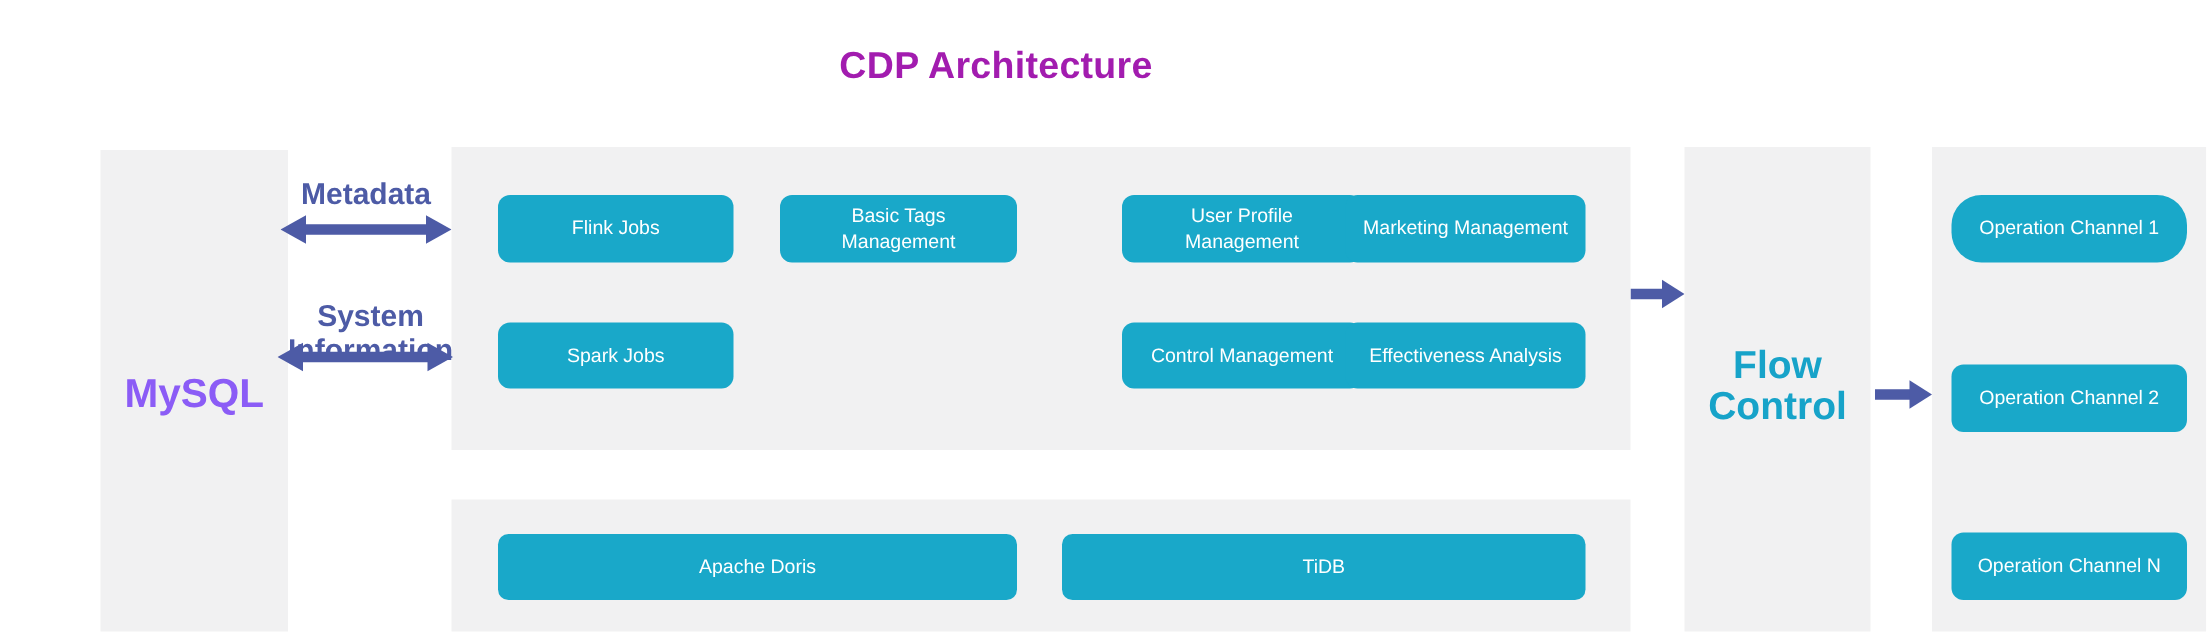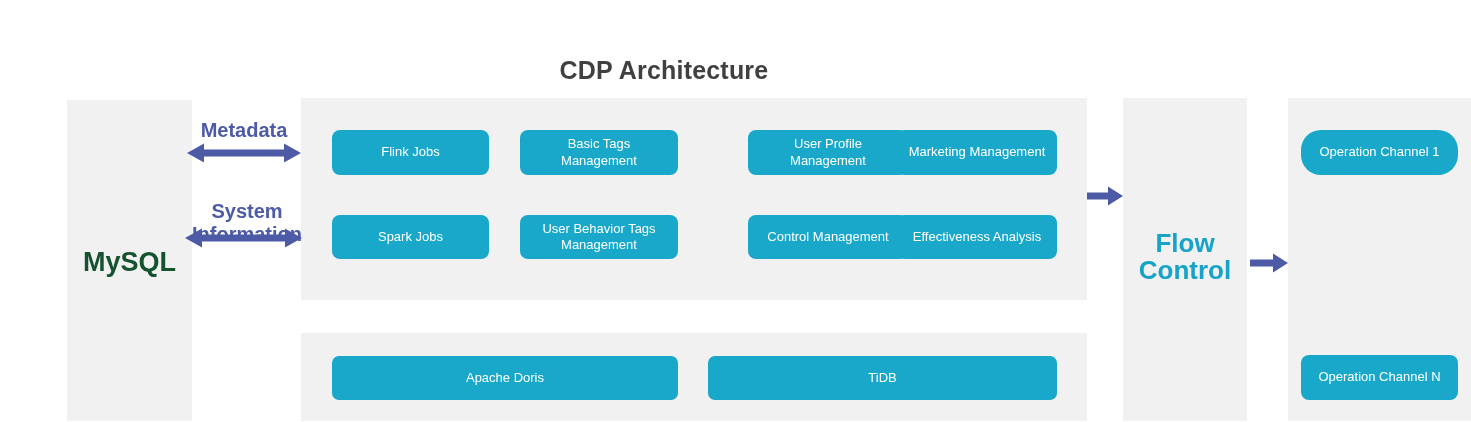--- a/index.html
+++ b/index.html
@@ -1,25 +1,25 @@
 <!DOCTYPE html>
 <html><head>
 <meta charset="utf-8">
 <style>
   html,body { margin:0; padding:0; background:#ffffff; font-family:"Liberation Sans", sans-serif; }
   .canvas { position:relative; width:1471px; height:422px; background:#ffffff; overflow:hidden; }
 
   .panel { position:absolute; background:#f1f1f2; }
 
   .title { position:absolute; left:404px; top:30px; width:520px; text-align:center;
-           font-size:25px; font-weight:700; color:#404040; letter-spacing:0.2px;margin-top:26px; }
+           font-size:25px; font-weight:700; color:#a21caf; letter-spacing:0.2px; }
 
   .link-label { position:absolute; font-size:20px; font-weight:700; color:#4d5ba6; text-align:center; }
 
-  .big-label { position:absolute; font-weight:700; color:#14532d; text-align:center; }
+  .big-label { position:absolute; font-weight:700; color:#8b5cf6; text-align:center; }
   .mysql-label { left:67px; top:247px; width:125px; font-size:27px; }
   .flow-label  { left:1123px; top:230px; width:124px; font-size:26px; line-height:27px;
                  padding:0 12px; box-sizing:border-box; color:#17a3c9; }
 
   .btn { position:absolute; background:#19a8c9; color:#ffffff; border-radius:8px;
          display:flex; align-items:center; justify-content:center; text-align:center;
          font-size:13px; line-height:1.25; padding:0 10px; box-sizing:border-box; }
 
   .r1 { top:130px; height:45px; }
   .r2 { top:215px; height:44px; }
@@ -68,21 +68,20 @@
       <polygon points="117,11 100,1.5 100,20.5" fill="#4d5ba6"></polygon>
     </svg>
   </div>
 
   <div class="btn r1 c1">Flink Jobs</div>
   <div class="btn r1 c2">Basic Tags Management</div>
   <div class="btn r1 c3">User Profile Management</div>
   <div class="btn r1 c4">Marketing Management</div>
 
   <div class="btn r2 c1">Spark Jobs</div>
-  <div class="btn r2 c2">User Behavior Tags Management</div>
   <div class="btn r2 c3">Control Management</div>
   <div class="btn storage doris">Apache Doris</div>
 
   <div class="btn r2 c4">Effectiveness Analysis</div>
   <div class="btn storage tidb">TiDB</div>
 
   <div class="big-label flow-label">Flow Control</div>
 
   <div class="arrow" style="left:1087px; top:185px;">
     <svg width="36" height="22" viewBox="0 0 36 22">
@@ -91,15 +90,16 @@
     </svg>
   </div>
   <div class="arrow" style="left:1250px; top:252px;">
     <svg width="38" height="22" viewBox="0 0 38 22">
       <rect x="0" y="7.5" width="26" height="7" fill="#4d5ba6"></rect>
       <polygon points="38,11 23,1.5 23,20.5" fill="#4d5ba6"></polygon>
     </svg>
   </div>
 
   <div class="btn chan" style="top:130px;border-radius:20px;">Operation Channel 1</div>
+  <div class="btn chan" style="top:243px;">Operation Channel 2</div>
   <div class="btn chan" style="top:355px;">Operation Channel N</div>
 
 </div>
 
 </body></html>

